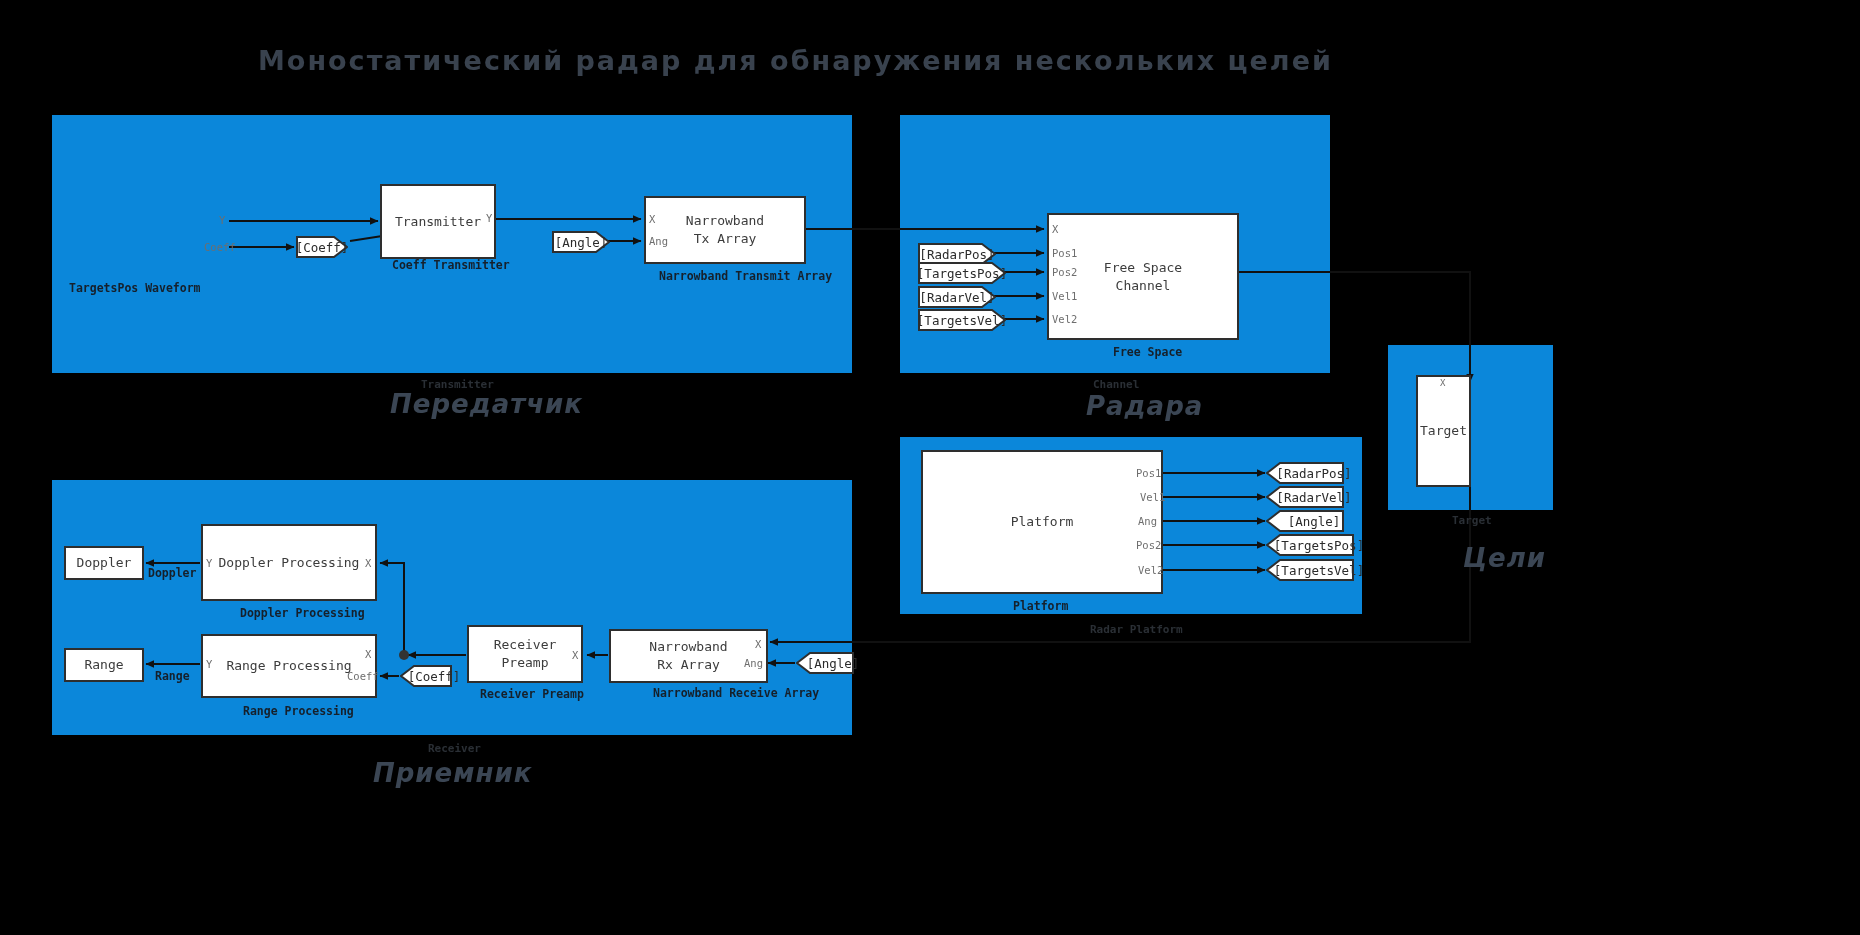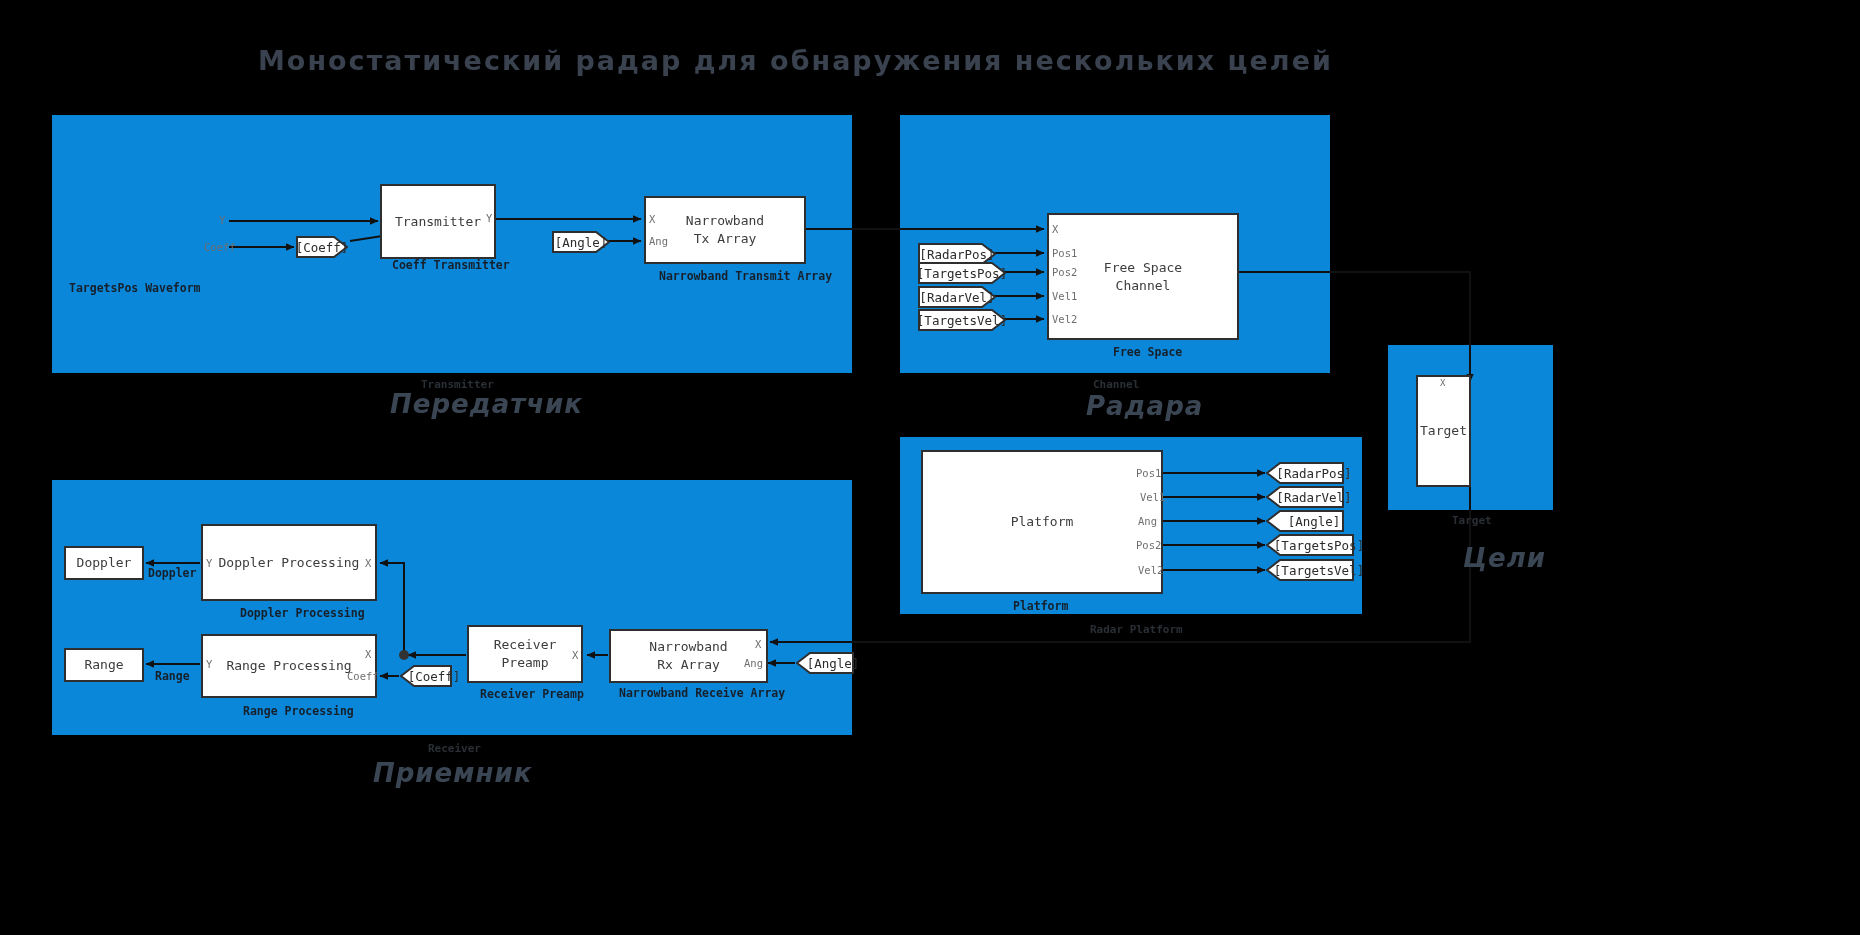--- a/index.html
+++ b/index.html
@@ -257,21 +257,21 @@
   </div>
   <div class="port" style="left:572px;top:649px;">X</div>
   <div class="cap" style="left:480px;top:687px;">Receiver Preamp</div>
 
   <div class="blk" style="left:609px;top:629px;width:159px;height:54px;">
     <span>Narrowband
 Rx Array</span>
   </div>
   <div class="port" style="left:755px;top:638px;">X</div>
   <div class="port" style="left:744px;top:657px;">Ang</div>
-  <div class="cap" style="left:619px;top:686px;">Narrowband Receive Array</div>
+  <div class="cap" style="left:653px;top:686px;">Narrowband Receive Array</div>
 
   <div class="tagwrap" style="left:796px;top:652px;width:58px;">
     <svg width="58" height="22" viewBox="0 0 58 22">
       <path d="M14,1 H57 V21 H14 L1,11 Z" fill="#fff" stroke="#2e2e2e" stroke-width="2"></path>
     </svg>
     <span style="padding-left:8px;">[Angle]</span>
   </div>
 
   <div class="subcap" style="left:428px;top:742px;color:#2a2f35;">Receiver</div>
   <div class="ru" style="left:373px;top:758px;">Приемник</div>

